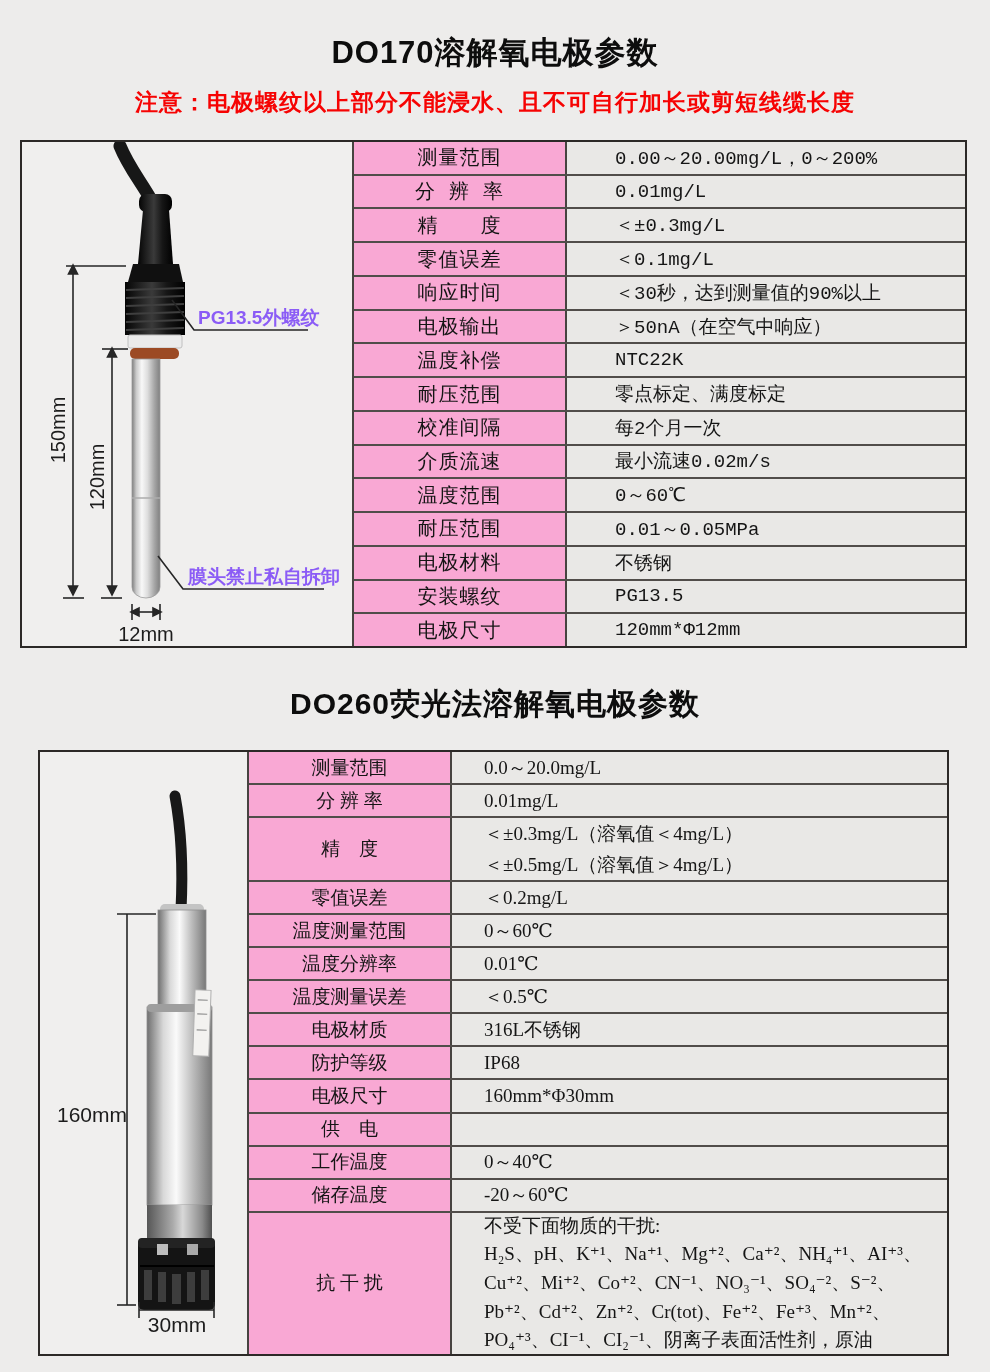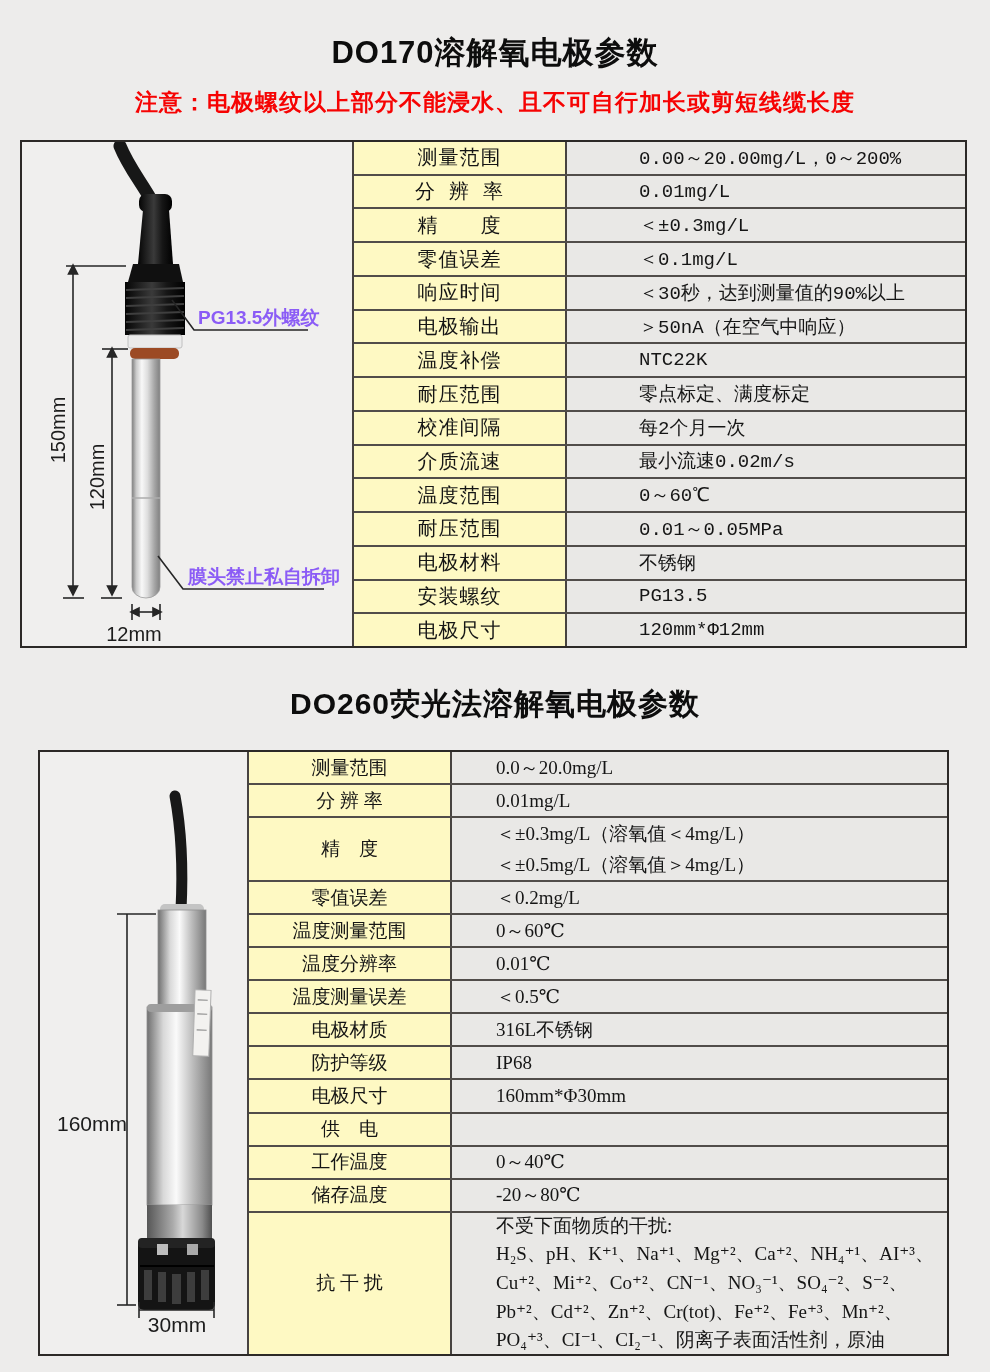--- a/index.html
+++ b/index.html
@@ -20,31 +20,31 @@
   .block2{left:38px;top:750px;width:911px;height:606px;}
   .img-pane{position:relative;flex:none;background:#f0efee;border-right:2px solid #474340;}
   .img-pane1{width:330px;}
   .img-pane2{width:207px;}
 
   .spec-table{flex:1 1 auto;display:flex;flex-direction:column;min-width:0;}
   .srow{display:flex;border-top:2px solid #514d4a;min-height:0;}
   .srow:first-child{border-top:none;}
   .r1{flex:1;} .r2{flex:2;} .r45{flex:4.55;}
 
-  .cell-label{flex:none;background:#fef9c3;border-right:2px solid #474340;display:flex;
+  .cell-label{flex:none;background:#f9a8d4;border-right:2px solid #474340;display:flex;
               align-items:center;justify-content:center;color:#151515;}
   .cell-value{flex:1;display:flex;align-items:center;color:#151515;min-width:0;}
 
   .t1{font-family:"Liberation Mono","DejaVu Sans Mono",monospace;}
   .t1 .cell-label{width:211px;font-size:20px;letter-spacing:1px;}
-  .t1 .cell-value{padding-left:72px;font-size:19px;}
+  .t1 .cell-value{padding-left:48px;font-size:19px;}
 
   .t2{font-family:"Liberation Serif","DejaVu Serif",serif;}
   .t2 .cell-label{width:201px;font-size:19px;}
-  .t2 .cell-value{padding-left:44px;font-size:19px;}
+  .t2 .cell-value{padding-left:32px;font-size:19px;}
   .cell-value.multi{flex-direction:column;align-items:flex-start;justify-content:center;}
   .vline{line-height:31px;}
   .chemline{line-height:28.6px;}
 
   
   .dim{position:absolute;font-family:"Liberation Sans","DejaVu Sans",sans-serif;color:#1c1c1c;
        font-size:20px;text-align:center;line-height:20px;}
   .rot{transform:rotate(-90deg);}
   .callout{position:absolute;font-family:"Liberation Sans","DejaVu Sans",sans-serif;font-weight:bold;
            font-size:19px;color:#8b5cf6;white-space:nowrap;}
@@ -121,21 +121,21 @@
           <polygon points="139,470 131,466 131,474"></polygon>
         </g>
 
         <g stroke="#262626" stroke-width="1.6" fill="none">
           <path d="M150,158 L172,188 L286,188"></path>
           <path d="M136,414 L161,447 L302,447"></path>
         </g>
       </svg>
       <div class="dim rot" style="left:-14px;top:278px;width:100px;">150mm</div>
       <div class="dim rot" style="left:25px;top:325px;width:100px;">120mm</div>
-      <div class="dim" style="left:72px;top:482px;width:80px;">12mm</div>
+      <div class="dim" style="left:84px;top:482px;width:80px;">12mm</div>
       <div class="callout" style="left:176px;top:163px;">PG13.5外螺纹</div>
       <div class="callout" style="left:166px;top:422px;">膜头禁止私自拆卸</div>
     </div>
 
     <div class="spec-table t1">
       <div class="srow r1">
           <div class="cell-label">测量范围</div>
           <div class="cell-value">0.00～20.00mg/L，0～200%</div>
         </div>
       <div class="srow r1">
@@ -253,21 +253,21 @@
 
         <g stroke="#262626" stroke-width="1.6" fill="none">
           <line x1="77" y1="162" x2="116" y2="162"></line>
           <line x1="87" y1="162" x2="87" y2="553"></line>
           <line x1="77" y1="553" x2="96" y2="553"></line>
           <line x1="99" y1="550" x2="99" y2="566"></line>
           <line x1="174" y1="550" x2="174" y2="566"></line>
           <line x1="99" y1="558" x2="174" y2="558"></line>
         </g>
       </svg>
-      <div class="dim" style="left:14px;top:362px;width:76px;font-size:21px;">160mm</div>
+      <div class="dim" style="left:14px;top:353px;width:76px;font-size:21px;">160mm</div>
       <div class="dim" style="left:100px;top:563px;width:74px;font-size:21px;">30mm</div>
     </div>
 
     <div class="spec-table t2">
       <div class="srow r1">
           <div class="cell-label">测量范围</div>
           <div class="cell-value">0.0～20.0mg/L</div>
         </div>
       <div class="srow r1">
           <div class="cell-label">分 辨 率</div>
@@ -310,21 +310,21 @@
         </div>
       <div class="srow r1">
           <div class="cell-label">供　电</div>
         </div>
       <div class="srow r1">
           <div class="cell-label">工作温度</div>
           <div class="cell-value">0～40℃</div>
         </div>
       <div class="srow r1">
           <div class="cell-label">储存温度</div>
-          <div class="cell-value">-20～80℃</div>
+          <div class="cell-value">-20～60℃</div>
         </div>
       <div class="srow r45">
           <div class="cell-label">抗 干 扰</div>
         <div class="cell-value multi">
           <div class="chemline">不受下面物质的干扰:</div>
           <div class="chemline">H₂S、pH、K⁺¹、Na⁺¹、Mg⁺²、Ca⁺²、NH₄⁺¹、AI⁺³、</div>
           <div class="chemline">Cu⁺²、Mi⁺²、Co⁺²、CN⁻¹、NO₃⁻¹、SO₄⁻²、S⁻²、</div>
           <div class="chemline">Pb⁺²、Cd⁺²、Zn⁺²、Cr(tot)、Fe⁺²、Fe⁺³、Mn⁺²、</div>
           <div class="chemline">PO₄⁺³、CI⁻¹、CI₂⁻¹、阴离子表面活性剂，原油</div>
         </div>

